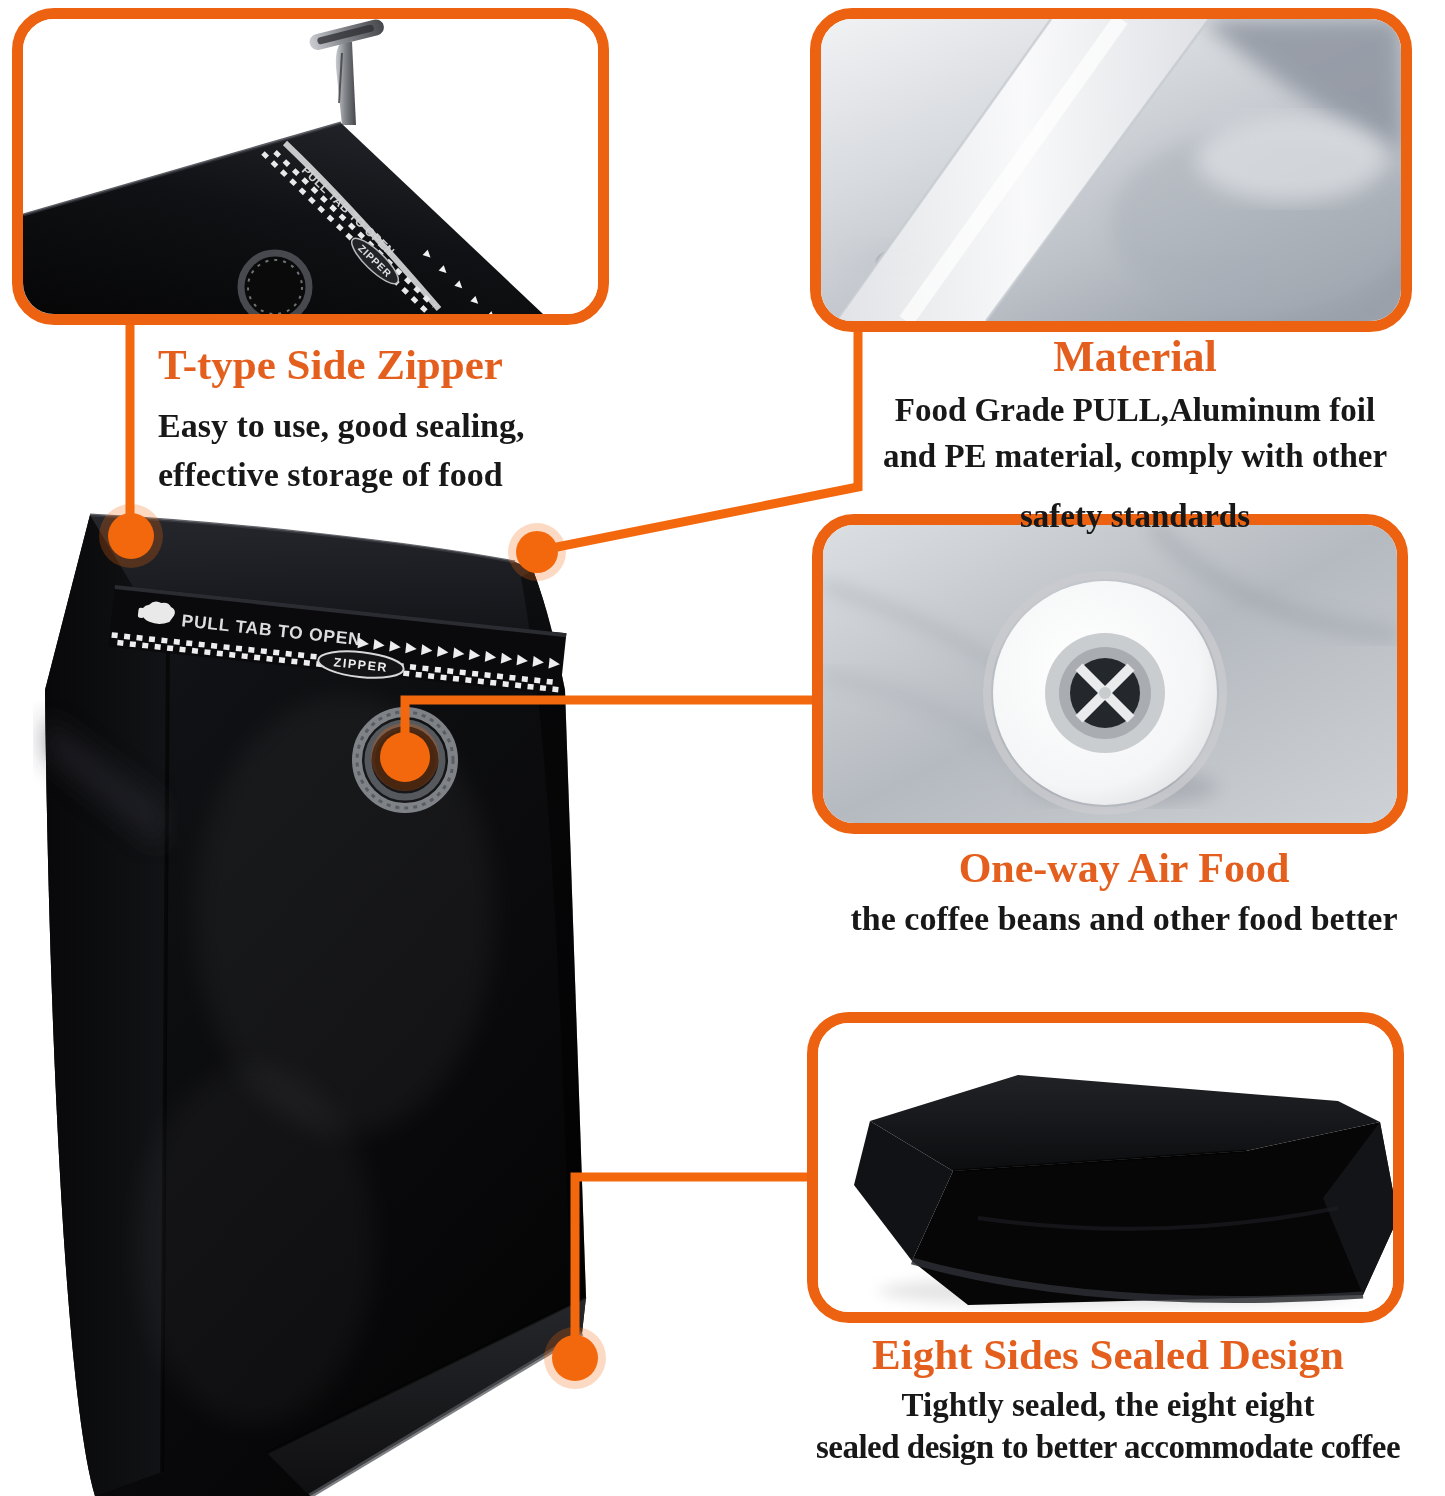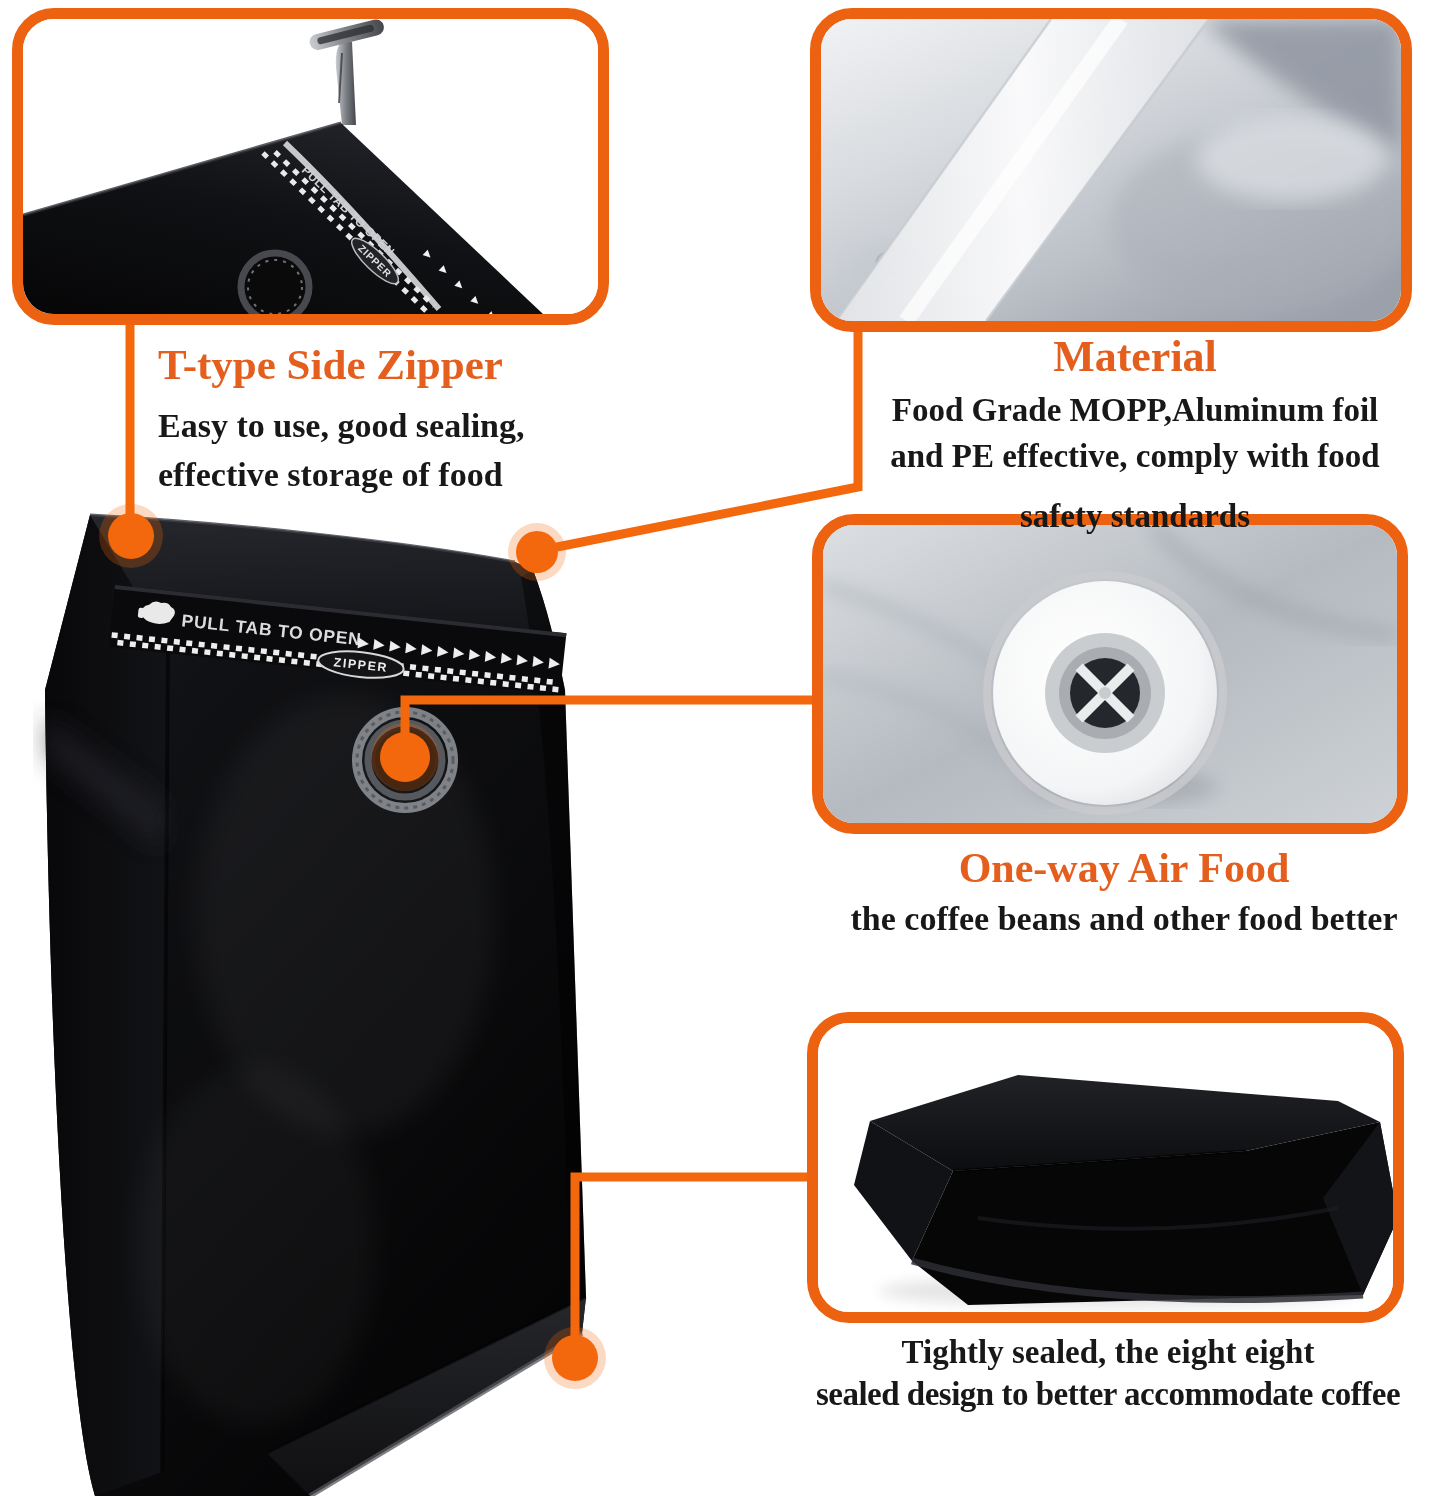--- a/index.html
+++ b/index.html
@@ -272,29 +272,30 @@
   </div>
 
   <div class="txt-block" style="left:158px;top:342px;width:480px;">
     <div class="co-title" style="font-size:43px;margin-bottom:14px;">T-type Side Zipper</div>
     <div class="co-line" style="font-size:34px;line-height:1.45;">Easy to use, good sealing,</div>
     <div class="co-line" style="font-size:34px;line-height:1.45;">effective storage of food</div>
   </div>
 
   <div class="txt-block center" style="left:830px;top:334px;width:610px;">
     <div class="co-title" style="font-size:44px;margin-bottom:8px;">Material</div>
-    <div class="co-line" style="font-size:33px;line-height:1.38;">Food Grade MOPP,Aluminum foil</div>
-    <div class="co-line" style="font-size:33px;line-height:1.38;">and PE effective, comply with food</div>
+    <div class="co-line" style="font-size:33px;line-height:1.38;">Food Grade PULL,Aluminum foil</div>
+    <div class="co-line" style="font-size:33px;line-height:1.38;">and PE material, comply with other</div>
     <div class="co-line" style="font-size:33px;line-height:1.38;margin-top:15px;">safety standards</div>
   </div>
 
   <div class="txt-block center" style="left:808px;top:846px;width:632px;">
     <div class="co-title" style="font-size:42px;margin-bottom:6px;">One-way Air Food</div>
     <div class="co-line" style="font-size:34px;line-height:1.33;">the coffee beans and other food better</div>
   </div>
 
   <div class="txt-block center" style="left:772px;top:1332px;width:672px;">
+    <div class="co-title" style="font-size:43px;margin-bottom:8px;">Eight Sides Sealed Design</div>
     <div class="co-line" style="font-size:33px;line-height:1.26;">Tightly sealed, the eight eight</div>
     <div class="co-line" style="font-size:33px;line-height:1.26;letter-spacing:-0.5px;">sealed design to better accommodate coffee</div>
 
   </div>
 
 </div>
 
 </body></html>

